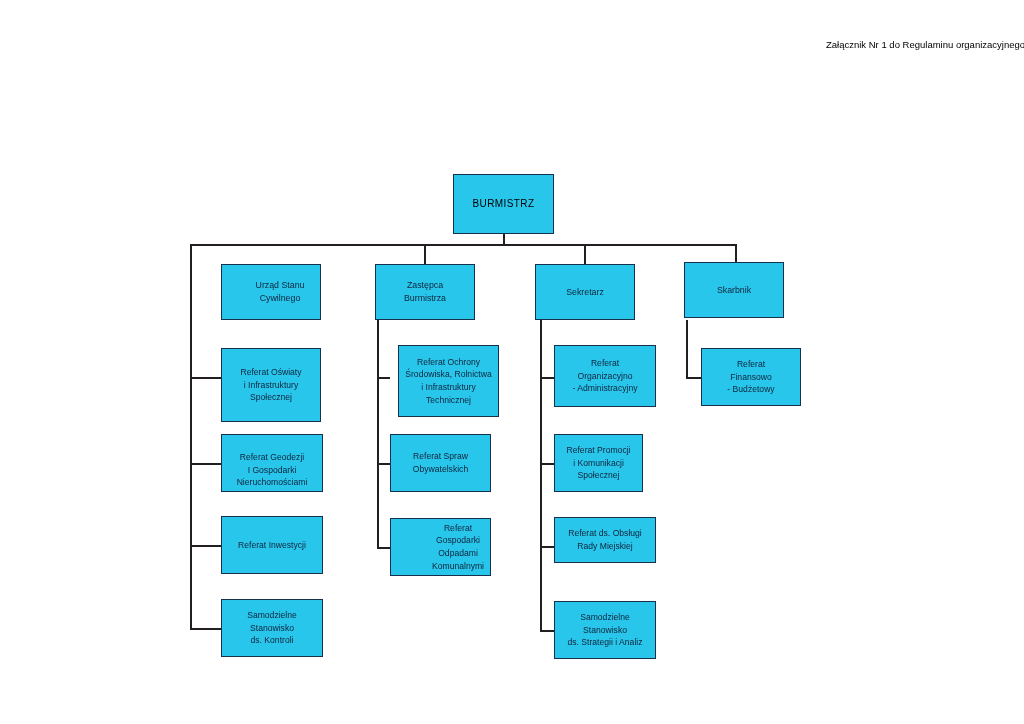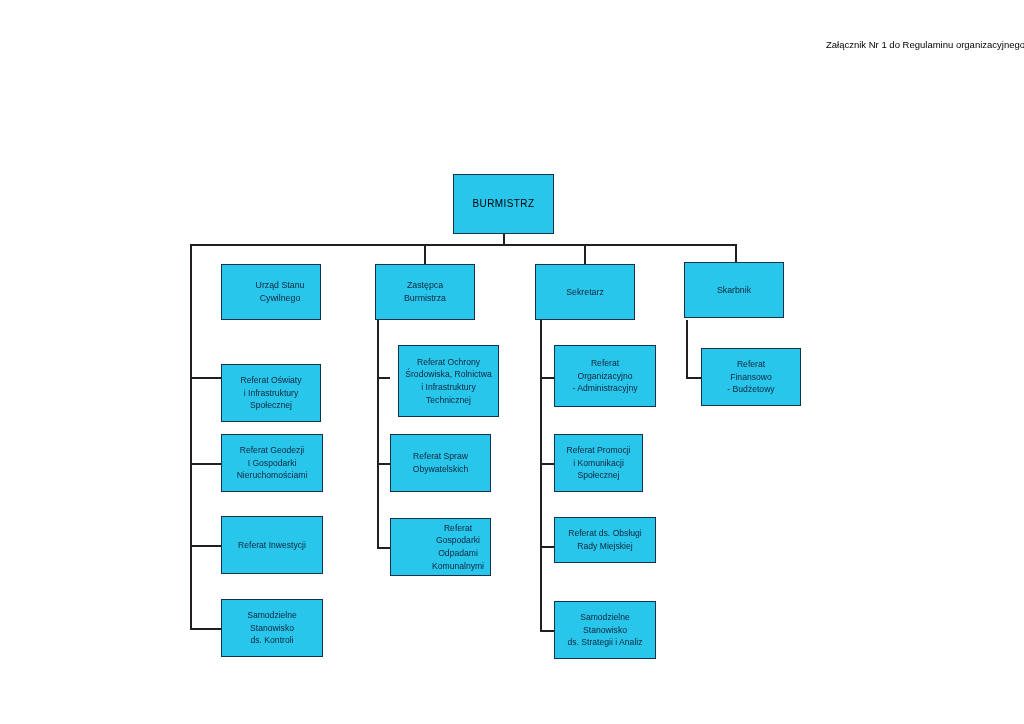--- a/index.html
+++ b/index.html
@@ -131,26 +131,26 @@
     <span class="label">Sekretarz</span>
   </div>
   <div class="node level2" style="left:375px; top:264px; width:100px; height:56px;">
     <span class="label">Zastępca
 Burmistrza</span>
   </div>
   <div class="node level2" style="left:684px; top:262px; width:100px; height:56px;">
     <span class="label">Skarbnik</span>
   </div>
 
-  <div class="node" style="left:221px; top:364px; width:100px; height:58px;">
+  <div class="node" style="left:221px; top:348px; width:100px; height:74px;">
     <span class="label">Referat Oświaty
 i Infrastruktury
 Społecznej</span>
   </div>
-  <div class="node" style="left:221px; top:434px; width:102px; height:58px;">
+  <div class="node" style="left:221px; top:434px; width:102px; height:58px;align-items:flex-end;">
     <span class="label">Referat Geodezji
 I Gospodarki
 Nieruchomościami</span>
   </div>
   <div class="node" style="left:221px; top:516px; width:102px; height:58px;">
     <span class="label">Referat Inwestycji</span>
   </div>
   <div class="node" style="left:221px; top:599px; width:102px; height:58px;">
     <span class="label">Samodzielne
 Stanowisko

